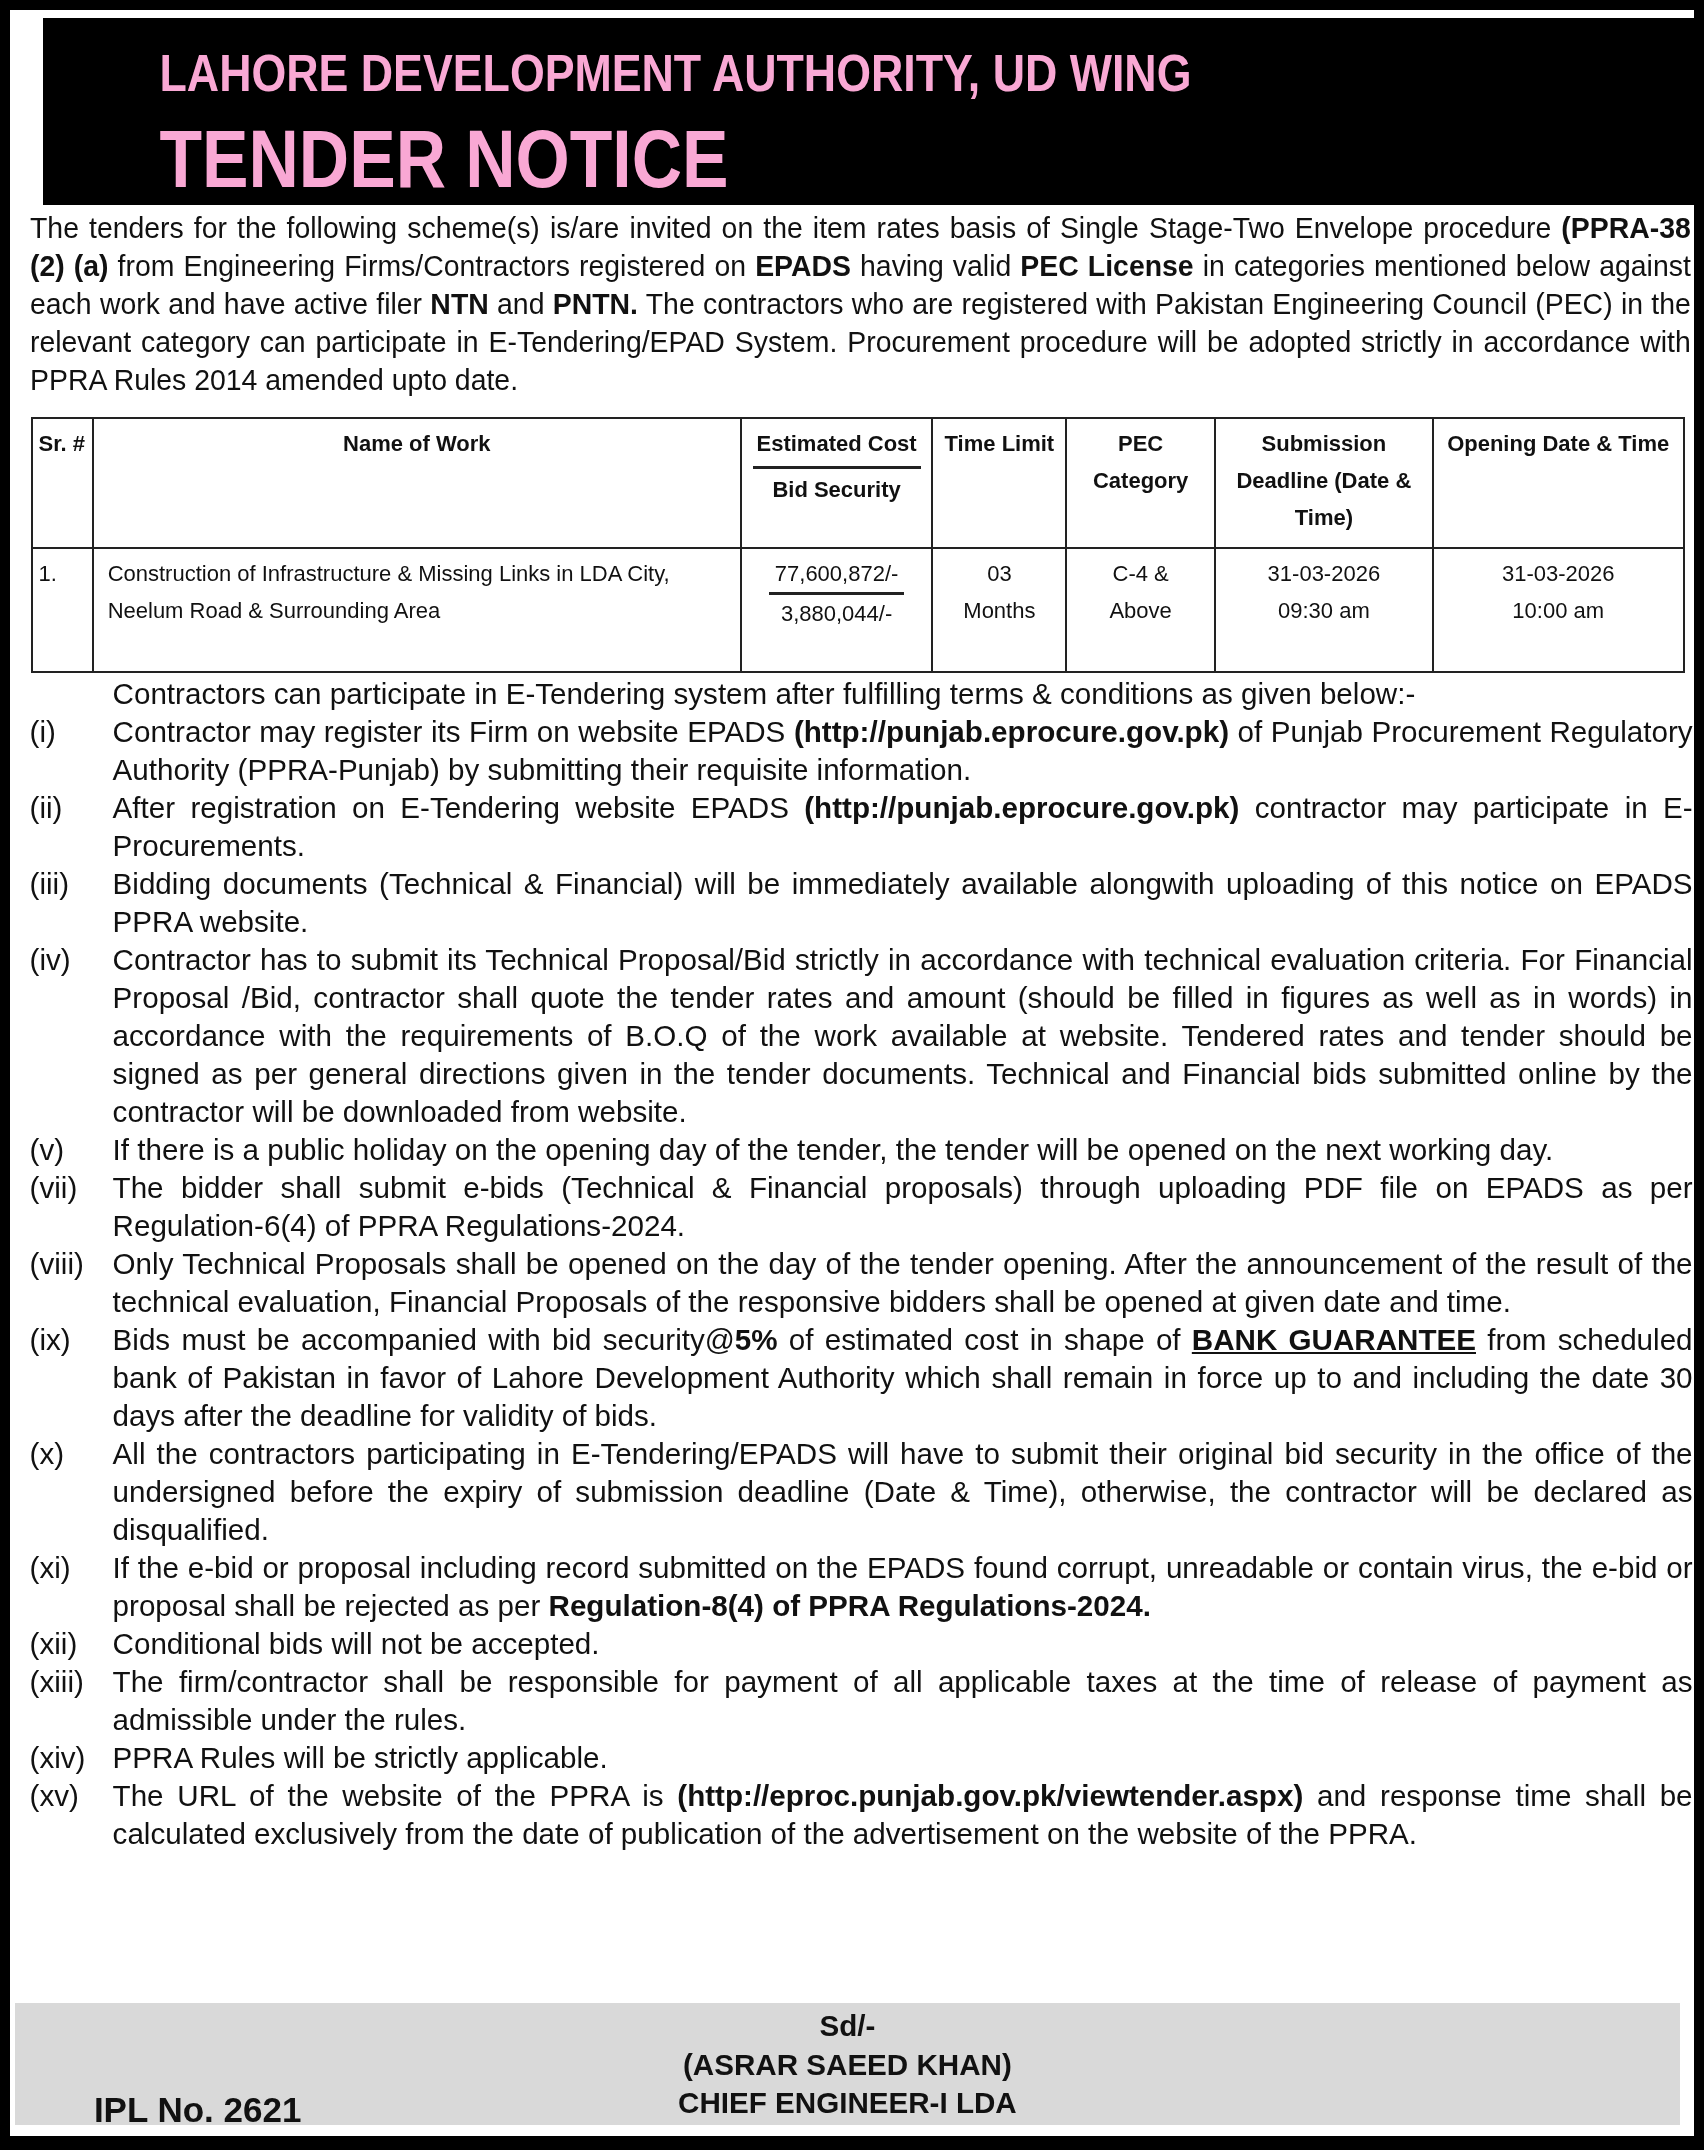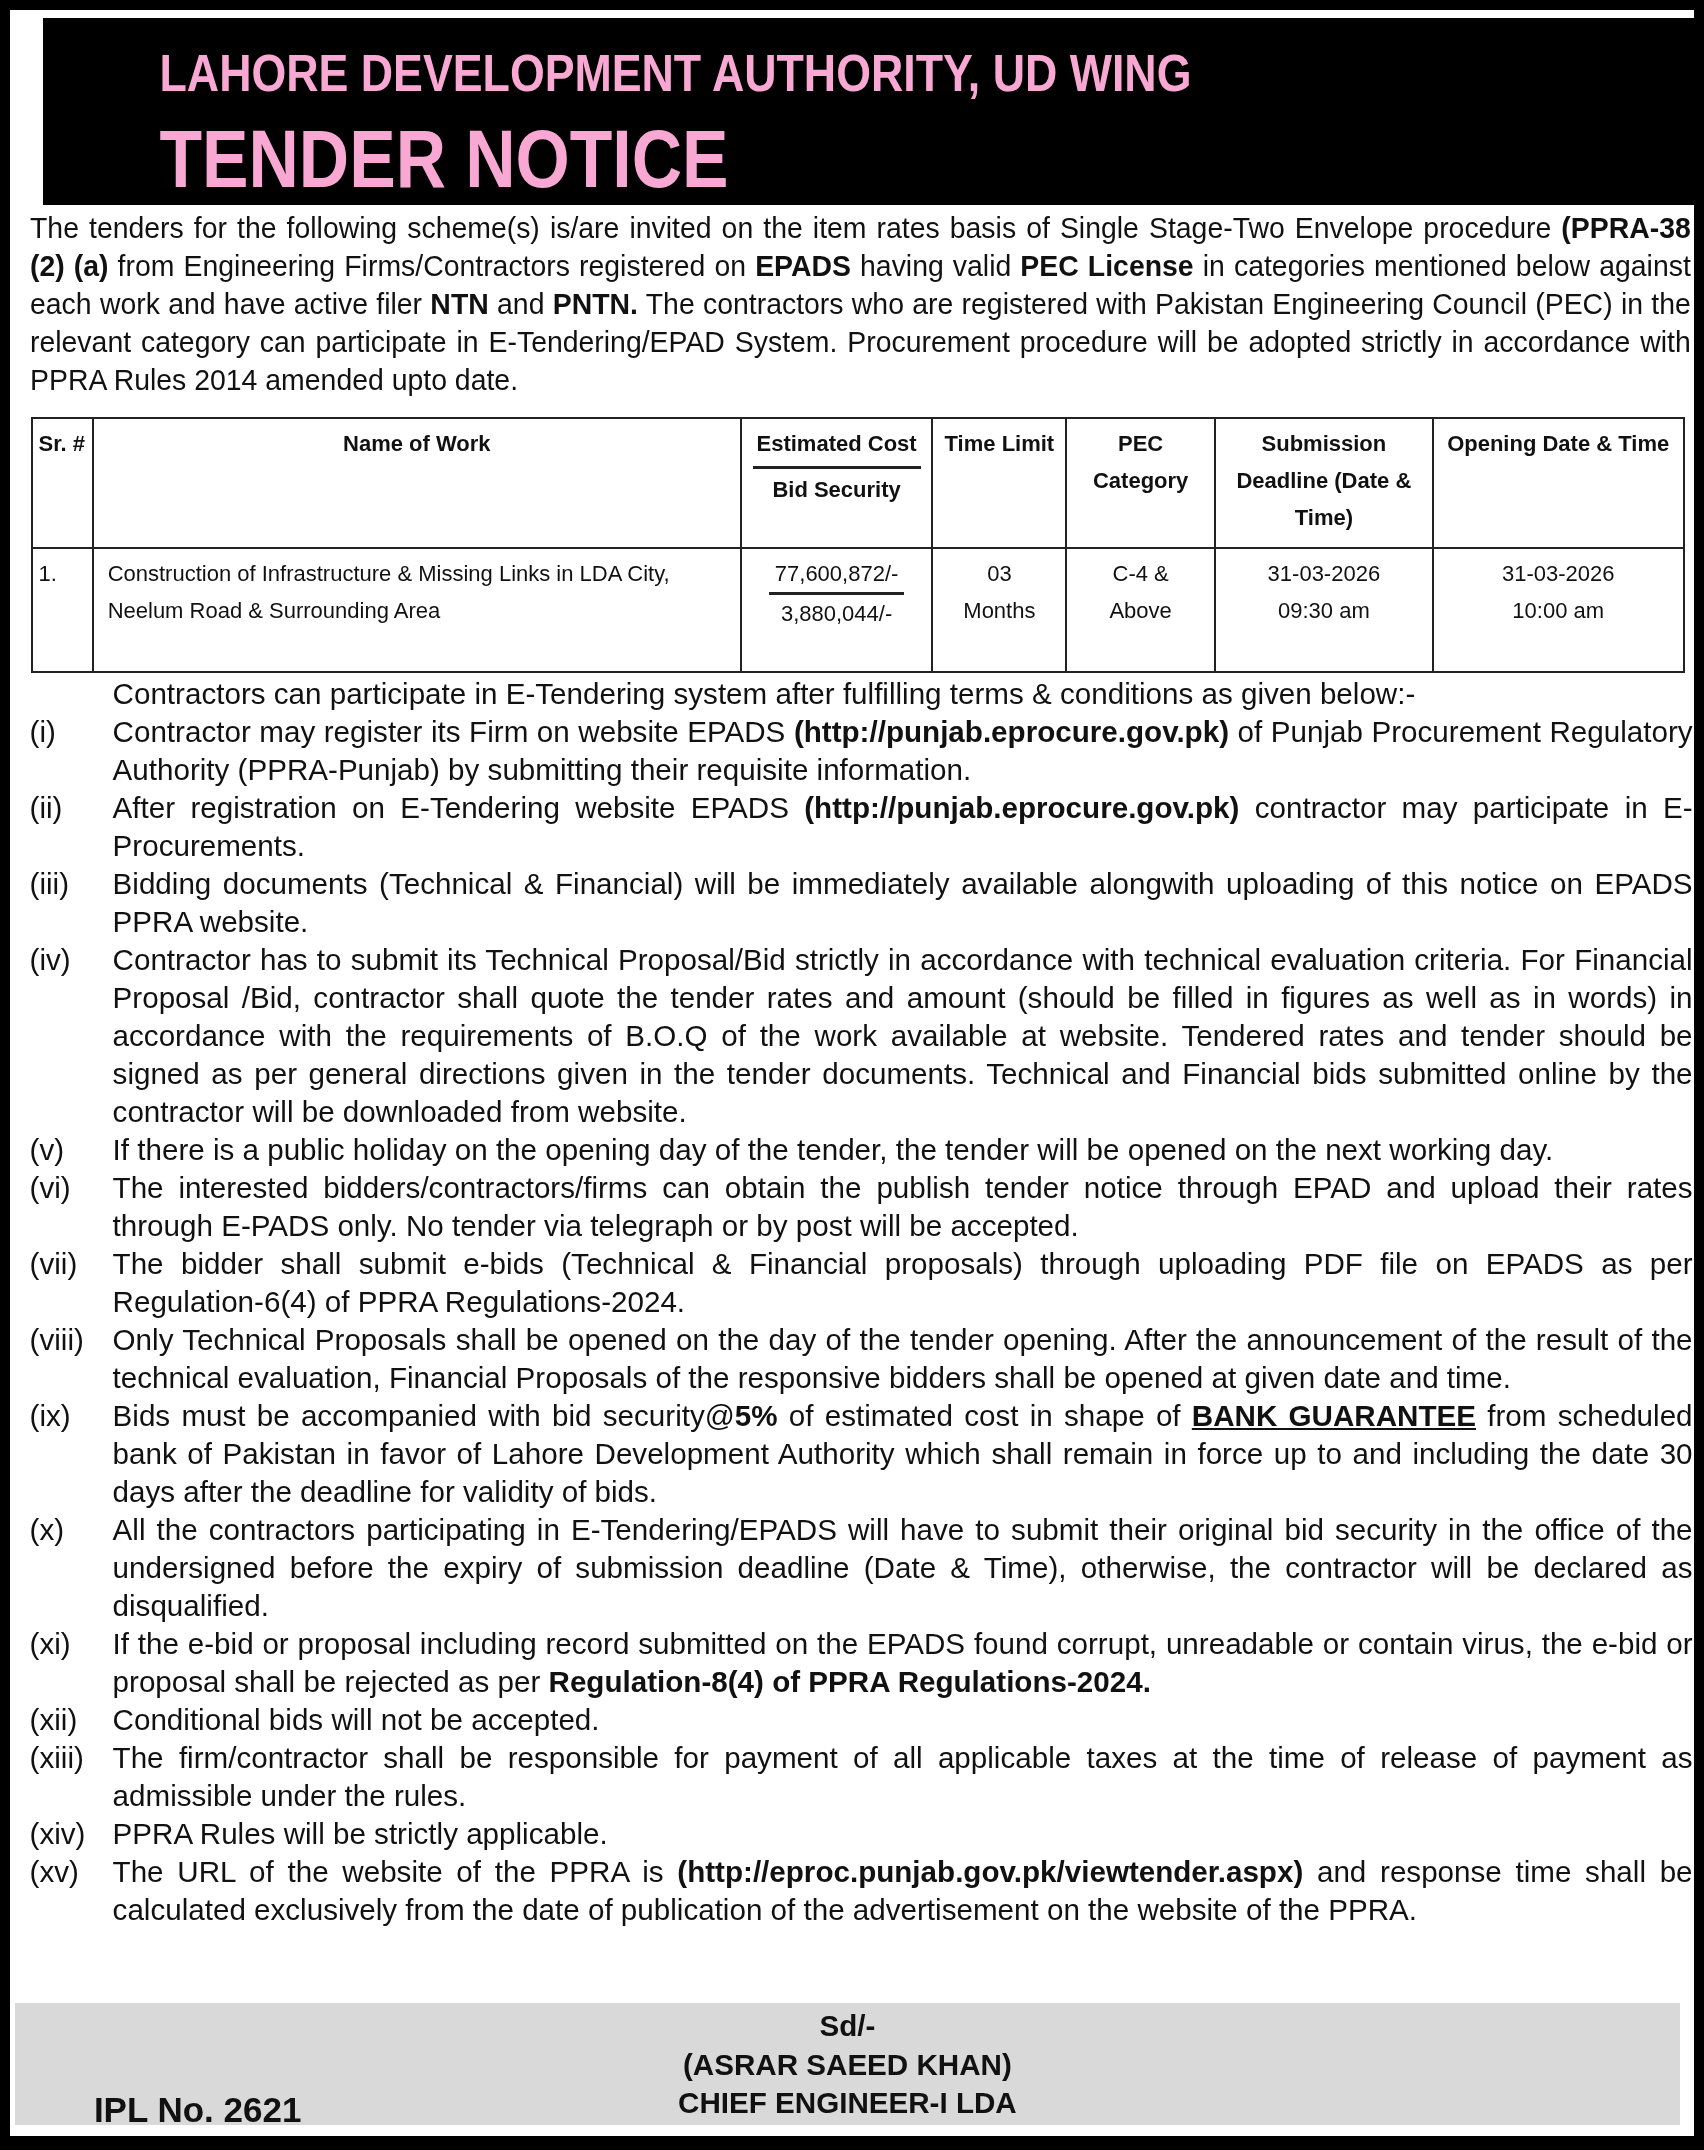--- a/index.html
+++ b/index.html
@@ -155,24 +155,20 @@
         </div>
         <div class="cond-item">
           <div class="cond-num">(iv)</div>
           <div class="cond-text"><span>Contractor has to submit its Technical Proposal/Bid strictly in accordance with technical evaluation criteria. For Financial Proposal /Bid, contractor shall quote the tender rates and amount (should be filled in figures as well as in words) in accordance with the requirements of B.O.Q of the work available at website. Tendered rates and tender should be signed as per general directions given in the tender documents. Technical and Financial bids submitted online by the contractor will be downloaded from website.</span></div>
         </div>
         <div class="cond-item">
           <div class="cond-num">(v)</div>
           <div class="cond-text"><span>If there is a public holiday on the opening day of the tender, the tender will be opened on the next working day.</span></div>
         </div>
         <div class="cond-item">
-          <div class="cond-num">(vi)</div>
-          <div class="cond-text"><span>The interested bidders/contractors/firms can obtain the publish tender notice through EPAD and upload their rates through E-PADS only. No tender via telegraph or by post will be accepted.</span></div>
-        </div>
-        <div class="cond-item">
           <div class="cond-num">(vii)</div>
           <div class="cond-text"><span>The bidder shall submit e-bids (Technical &amp; Financial proposals) through uploading PDF file on EPADS as per Regulation-6(4) of PPRA Regulations-2024.</span></div>
         </div>
         <div class="cond-item">
           <div class="cond-num">(viii)</div>
           <div class="cond-text"><span>Only Technical Proposals shall be opened on the day of the tender opening. After the announcement of the result of the technical evaluation, Financial Proposals of the responsive bidders shall be opened at given date and time.</span></div>
         </div>
         <div class="cond-item">
           <div class="cond-num">(ix)</div>
           <div class="cond-text"><span>Bids must be accompanied with bid security@</span><b>5%</b><span> of estimated cost in shape of </span><u>BANK GUARANTEE</u><span> from scheduled bank of Pakistan in favor of Lahore Development Authority which shall remain in force up to and including the date 30 days after the deadline for validity of bids.</span></div>

